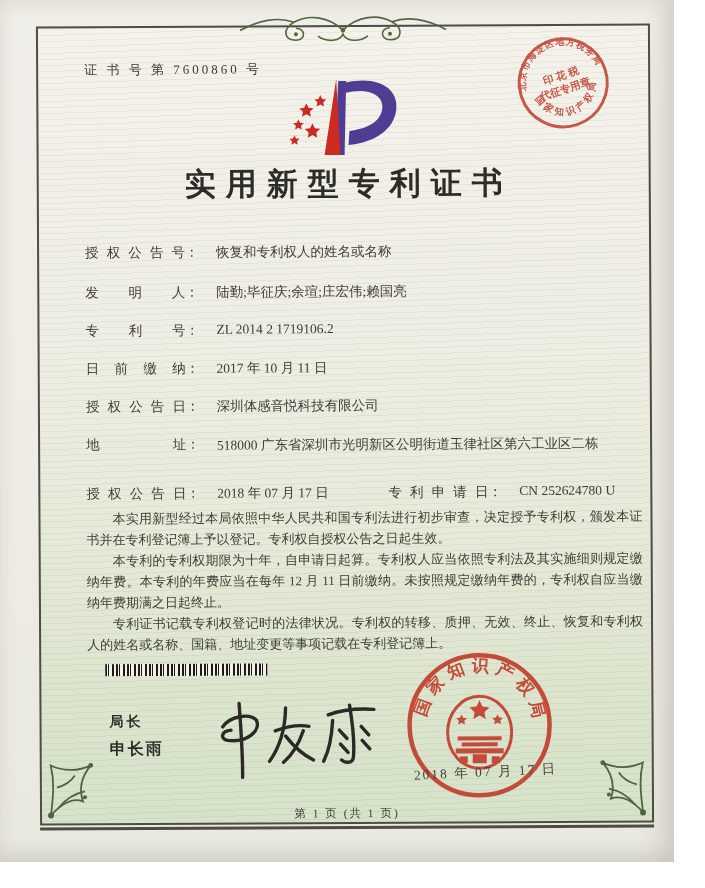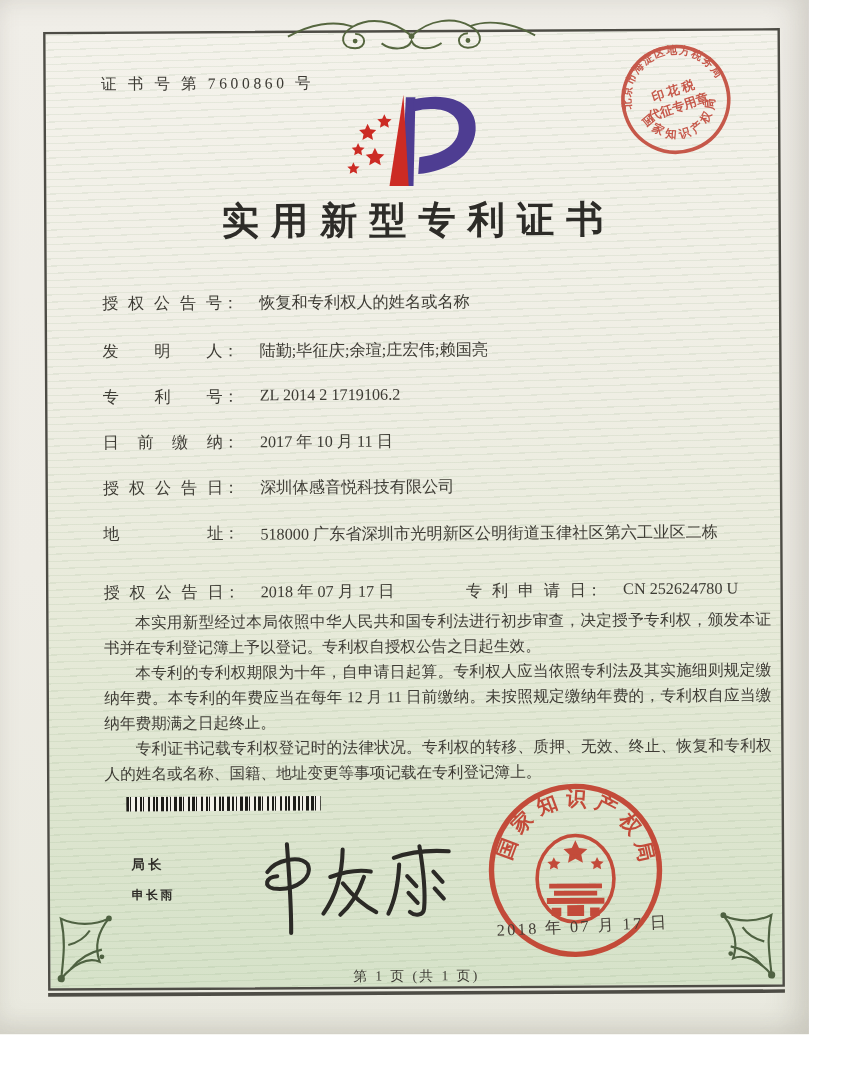--- a/index.html
+++ b/index.html
@@ -37,22 +37,22 @@
   .wrap .field-value{white-space:normal;width:430px;line-height:1.55;}
   .grant-right{left:348px;}
   .paras{left:46px;top:480px;width:556px;font-size:13px;line-height:1.62;color:#3f3d36;text-align:justify;}
   .paras p{margin:0;text-indent:2em;}
   
   .barcode{
     left:64px;top:636px;width:162px;height:12px;
     background:repeating-linear-gradient(90deg,#1d1c19 0 2px,#f2f0e9 2px 3px,#1d1c19 3px 4px,#f2f0e9 4px 7px,#1d1c19 7px 9px,#f2f0e9 9px 11px);
   }
   
-  .director-title{left:68px;top:685px;font-size:11px;font-weight:700;letter-spacing:3px;color:#2f2d28;text-align:center;}
-  .director-name{left:68px;top:711px;font-size:10px;font-weight:700;letter-spacing:2px;color:#2f2d28;}
+  .director-title{left:68px;top:685px;font-size:14px;font-weight:700;letter-spacing:3px;color:#2f2d28;text-align:center;}
+  .director-name{left:68px;top:711px;font-size:16px;font-weight:700;letter-spacing:2px;color:#2f2d28;}
   .signature{left:160px;top:660px;}
   
   .tax-stamp{left:473px;top:5px;transform:rotate(-18deg);opacity:.88;}
   .big-seal{left:357px;top:618px;opacity:.93;}
   .seal-date{left:372px;top:736px;width:190px;font-size:13.5px;letter-spacing:2px;
              color:#443f37;transform:rotate(-2.5deg);}
   
   .footer{left:0;right:0;top:779px;text-align:center;font-size:11.5px;letter-spacing:2px;color:#3e3c35;}
   
   .orn-top{left:50%;top:-15px;transform:translateX(-50%);}

